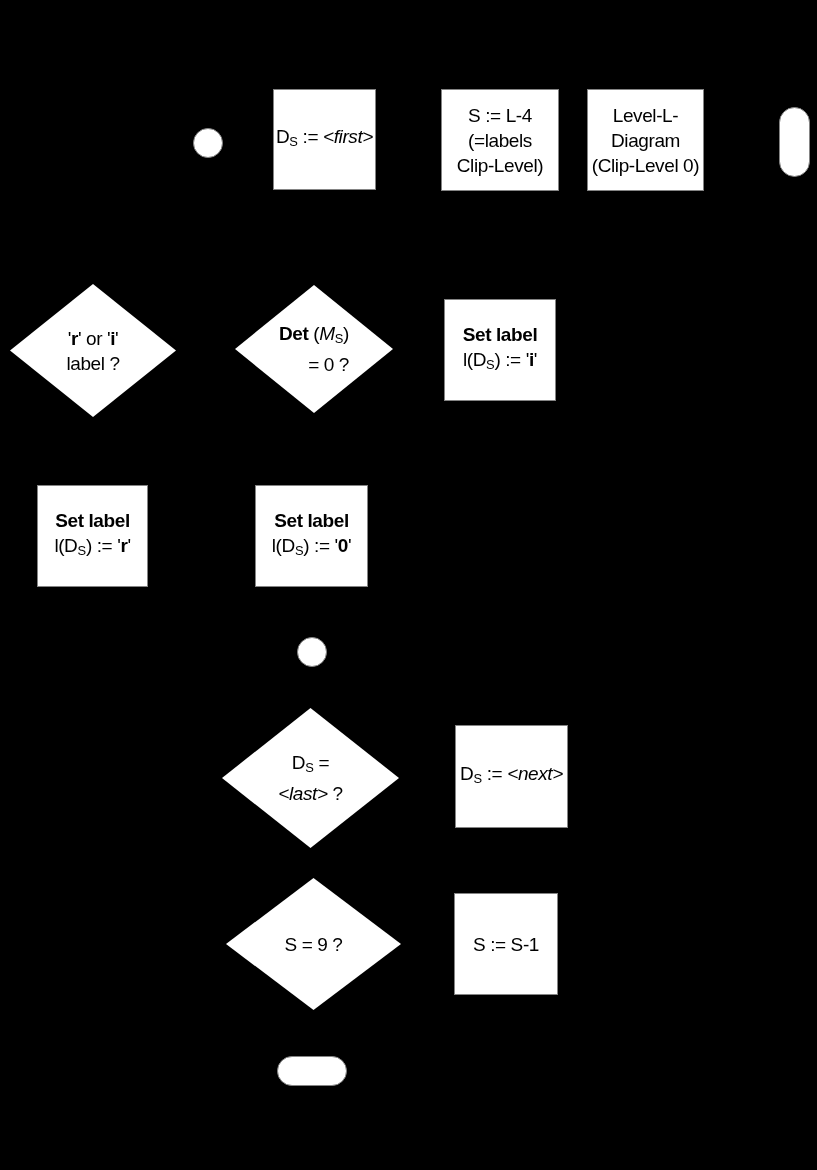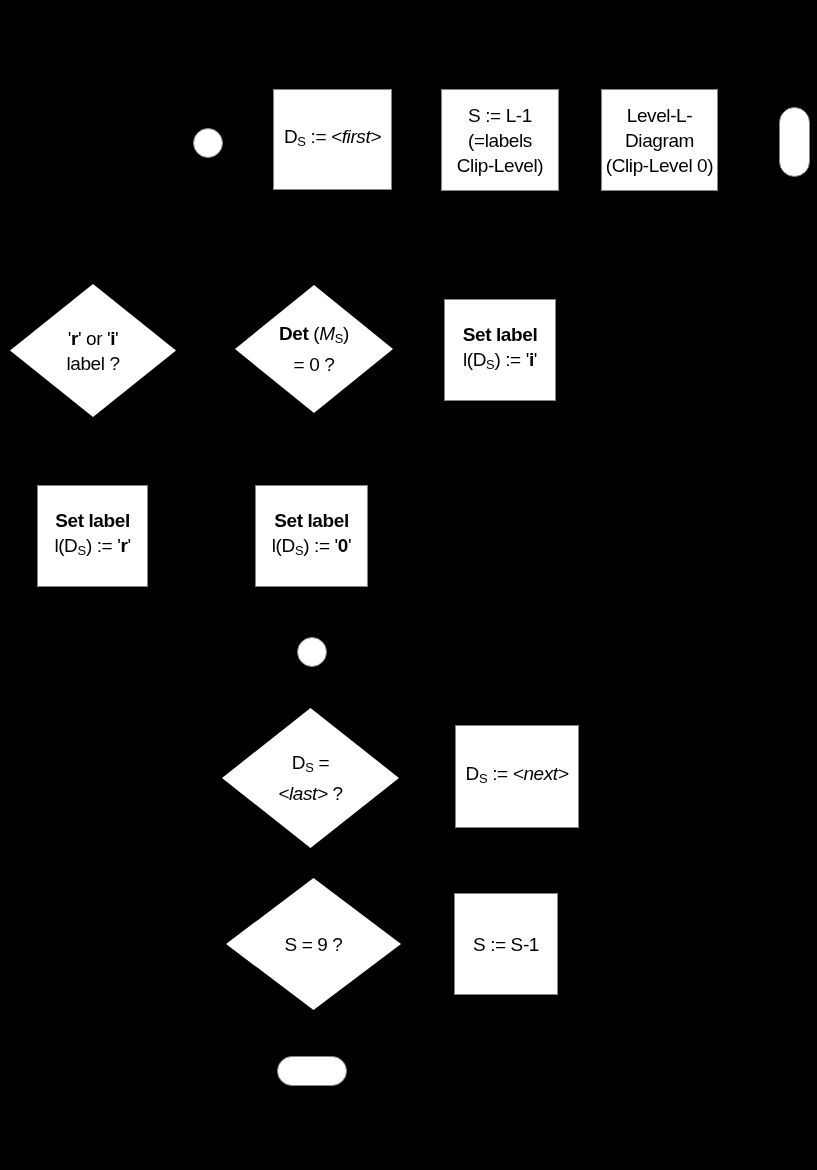--- a/index.html
+++ b/index.html
@@ -42,47 +42,47 @@
   }
   .b { font-weight: 700; }
   .i { font-style: italic; }
   .sub { font-size: 0.68em; vertical-align: -0.24em; letter-spacing: -0.2px; }
 </style>
 </head>
 <body>
 
 <div id="stage" style="width: 817px; height: 1170px; background: rgb(0, 0, 0);">
     <div class="node terminator" style="left: 779px; top: 107px; width: 31px; height: 70px; border-radius: 16px;"></div>
-    <div class="node process" style="left: 601px; top: 89px; width: 117px; height: 102px;">
+    <div class="node process" style="left: 587px; top: 89px; width: 117px; height: 102px;">
       <div class="label">
         <div class="line"><span>Level-L-</span></div>
         <div class="line"><span>Diagram</span></div>
         <div class="line"><span>(Clip-Level 0)</span></div>
       </div>
     </div>
     <div class="node process" style="left: 441px; top: 89px; width: 118px; height: 102px;">
       <div class="label">
-        <div class="line"><span>S := L-1</span></div>
+        <div class="line"><span>S := L-4</span></div>
         <div class="line"><span>(=labels</span></div>
         <div class="line"><span>Clip-Level)</span></div>
       </div>
     </div>
-    <div class="node process" style="left: 273px; top: 89px; width: 119px; height: 101px;">
+    <div class="node process" style="left: 273px; top: 89px; width: 103px; height: 101px;">
       <div class="label">
         <div class="line"><span>D</span><span class="sub">S</span><span> := </span><span class="i">&lt;first&gt;</span></div>
       </div>
     </div>
     <div class="node connector" style="left: 193px; top: 128px; width: 30px; height: 30px;"></div>
     <div class="node decision" style="left: 10px; top: 284px; width: 166px; height: 133px;">
       <div class="label">
         <div class="line"><span>'</span><span class="b">r</span><span>' or '</span><span class="b">i</span><span>'</span></div>
         <div class="line"><span>label ?</span></div>
       </div>
     </div>
-    <div class="node decision" style="left: 235px; top: 285px; width: 158px; height: 128px;">
+    <div class="node decision" style="left: 235px; top: 285px; width: 158px; height: 128px; text-align: right;">
       <div class="label">
         <div class="line"><span class="b">Det</span><span> (</span><span class="i">M</span><span class="sub">S</span><span>)</span></div>
         <div class="line"><span>= 0 ?</span></div>
       </div>
     </div>
     <div class="node process" style="left: 444px; top: 299px; width: 112px; height: 102px;">
       <div class="label">
         <div class="line"><span class="b">Set label</span></div>
         <div class="line"><span>l(D</span><span class="sub">S</span><span>) := '</span><span class="b">i</span><span>'</span></div>
       </div>
@@ -99,21 +99,21 @@
         <div class="line"><span>l(D</span><span class="sub">S</span><span>) := '</span><span class="b">0</span><span>'</span></div>
       </div>
     </div>
     <div class="node connector" style="left: 297px; top: 637px; width: 30px; height: 30px;"></div>
     <div class="node decision" style="left: 222px; top: 708px; width: 177px; height: 140px;">
       <div class="label">
         <div class="line"><span>D</span><span class="sub">S</span><span> =</span></div>
         <div class="line"><span class="i">&lt;last&gt;</span><span> ?</span></div>
       </div>
     </div>
-    <div class="node process" style="left: 455px; top: 725px; width: 124px; height: 103px;">
+    <div class="node process" style="left: 455px; top: 725px; width: 113px; height: 103px;">
       <div class="label">
         <div class="line"><span>D</span><span class="sub">S</span><span> := </span><span class="i">&lt;next&gt;</span></div>
       </div>
     </div>
     <div class="node decision" style="left: 226px; top: 878px; width: 175px; height: 132px;">
       <div class="label">
         <div class="line"><span>S = 9 ?</span></div>
       </div>
     </div>
     <div class="node process" style="left: 454px; top: 893px; width: 104px; height: 102px;">

